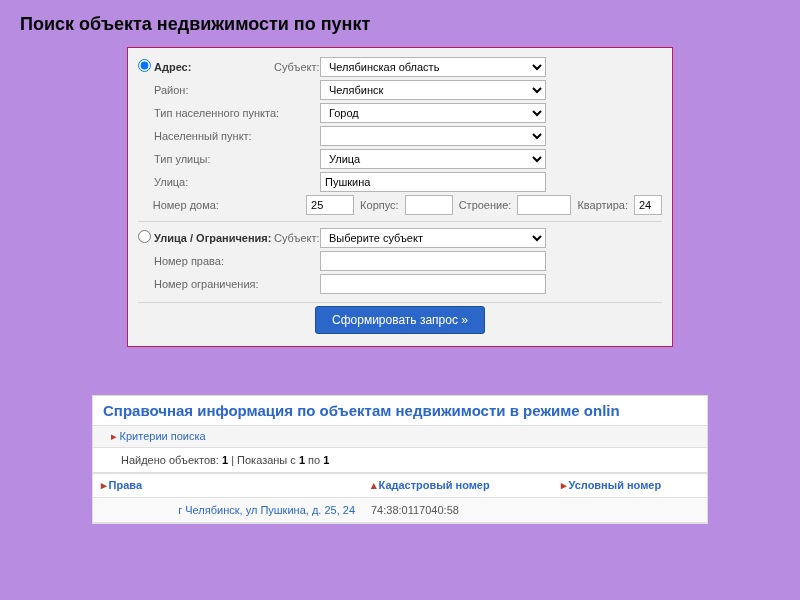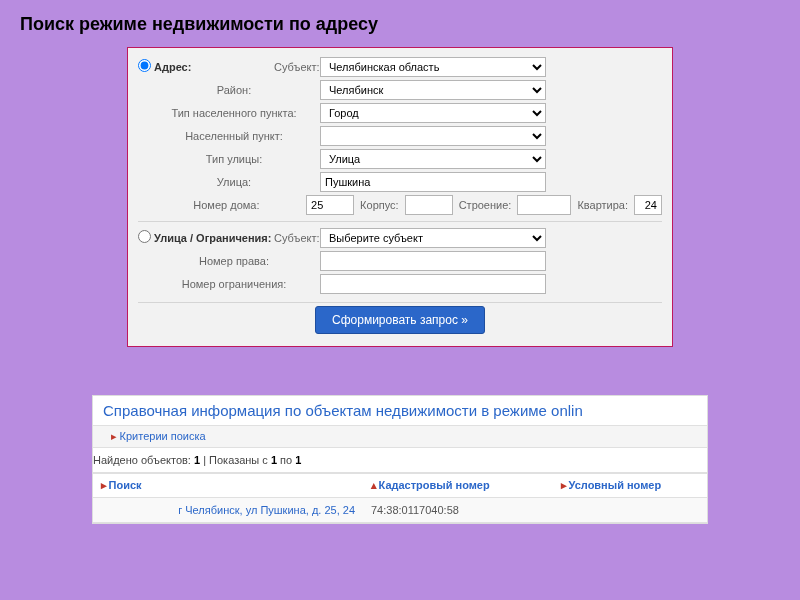--- a/index.html
+++ b/index.html
@@ -25,21 +25,21 @@
     padding: 6px 10px 8px 10px;
   }
   .form-row {
     display: flex;
     align-items: center;
     margin: 3px 0;
   }
   .form-row label.lbl {
     color: #666;
     font-size: 11px;
-    text-align: center;
+    text-align: left;
     padding-right: 6px;
   }
   .radio-col { width: 16px; }
   .head-lbl { color: #333; font-weight: bold; font-size: 11px; width: 120px; }
   .lbl-col { width: 140px; }
   select, input[type=text] {
     border: 1px solid #b5b5b5;
     background: #fff;
     font-size: 11px;
     padding: 2px 4px;
@@ -61,38 +61,38 @@
   }
   .results-panel {
     background: #fff;
     margin: 48px auto 0 auto;
     width: 616px;
     border: 1px solid #ddd;
   }
   .results-title {
     color: #2b67c9;
     font-size: 15px;
-    font-weight: normal;
+    font-weight: bold;
     padding: 6px 10px;
     background: #fff;
     border-bottom: 1px solid #e0e0e0;
     white-space: nowrap;
     overflow: hidden;
   }
   .criteria-row {
     background: #f5f5f5;
     border-bottom: 1px solid #e0e0e0;
     padding: 4px 18px;
     font-size: 11px;
     color: #2b67c9;
     cursor: pointer;
   }
   .criteria-row .arrow { color: #c0392b; }
   .found-row {
-    padding: 6px 0;
+    padding: 6px 28px;
     font-size: 11px;
     color: #444;
     border-bottom: 1px solid #e0e0e0;
   }
   .found-row b { color: #000; }
   .thead-row {
     display: flex;
     border-top: 1px solid #e0e0e0;
     border-bottom: 1px solid #e0e0e0;
     background: #fff;
@@ -118,21 +118,21 @@
   }
   .tbody-row .td.link { color: #2b67c9; cursor: pointer; text-align: right; }
   .col1 { width: 270px; }
   .col2 { width: 190px; }
   .col3 { width: 150px; }
   input[type=radio]{ margin:0; }
 </style>
 </head>
 <body>
 
-<div class="slide-title">Поиск режиме недвижимости по адресу</div>
+<div class="slide-title">Поиск объекта недвижимости по пункт</div>
 
 <div class="form-panel">
 
   <div class="form-row">
     <div class="radio-col"><input type="radio" name="mode" checked="" style=""></div>
     <div class="head-lbl">Адрес:</div>
     <label class="lbl" style="width:46px">Субъект:</label>
     <select class="wide"><option>Челябинская область</option></select>
   </div>
 
@@ -168,21 +168,21 @@
 
   <div class="form-row">
     <div class="radio-col"></div>
     <label class="lbl lbl-col" style="width:166px">Номер дома:</label>
     <input type="text" class="small" value="25" style="">
     <label class="lbl" style="padding-left:6px">Корпус:</label>
     <input type="text" class="small" value="" style="">
     <label class="lbl" style="padding-left:6px">Строение:</label>
     <input type="text" class="med" value="" style="">
     <label class="lbl" style="padding-left:6px">Квартира:</label>
-    <input type="text" style="width: 28px; text-align: right;" value="24">
+    <input type="text" style="width: 28px;" value="24">
   </div>
 
   <div class="hr"></div>
 
   <div class="form-row">
     <div class="radio-col"><input type="radio" name="mode" style=""></div>
     <div class="head-lbl">Улица / Ограничения:</div>
     <label class="lbl" style="width:46px">Субъект:</label>
     <select class="wide"><option>Выберите субъект</option></select>
   </div>
@@ -207,21 +207,21 @@
 <div class="results-panel">
   <div class="results-title">Справочная информация по объектам недвижимости в режиме onlin</div>
   <div class="criteria-row">
     <span class="arrow">▸</span>
     <span>Критерии поиска</span>
   </div>
   <div class="found-row">
     <span>Найдено объектов: </span><b>1</b><span> | Показаны с </span><b>1</b><span> по </span><b>1</b>
   </div>
   <div class="thead-row">
-    <div class="th col1"><span class="arrow">▸</span><span>Поиск</span></div>
+    <div class="th col1"><span class="arrow">▸</span><span>Права</span></div>
     <div class="th col2"><span class="arrow-up">▴</span><span>Кадастровый номер</span></div>
     <div class="th col3"><span class="arrow">▸</span><span>Условный номер</span></div>
   </div>
   <div class="tbody-row">
     <div class="td col1 link">г Челябинск, ул Пушкина, д. 25, 24</div>
     <div class="td col2">74:38:0117040:58</div>
     <div class="td col3"></div>
   </div>
 </div>
 

